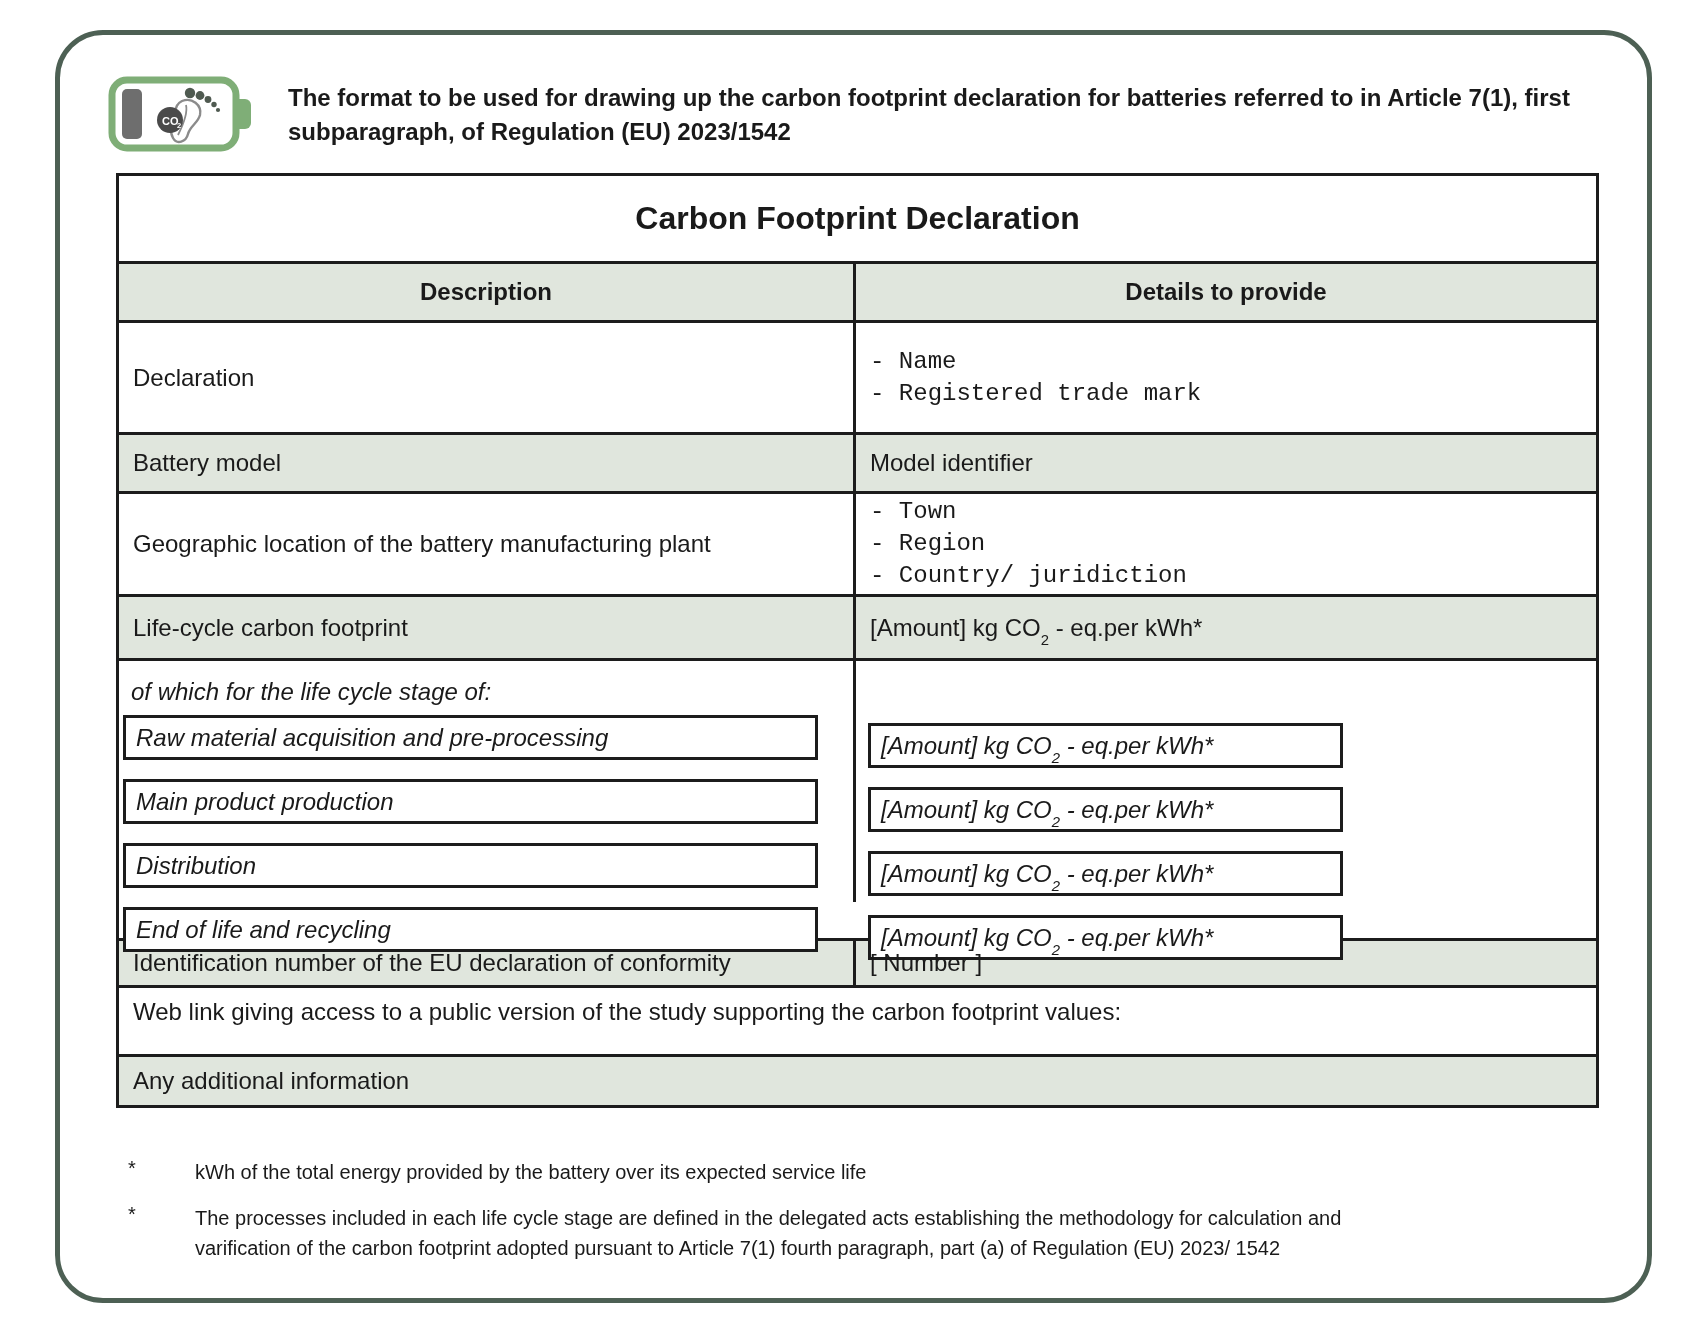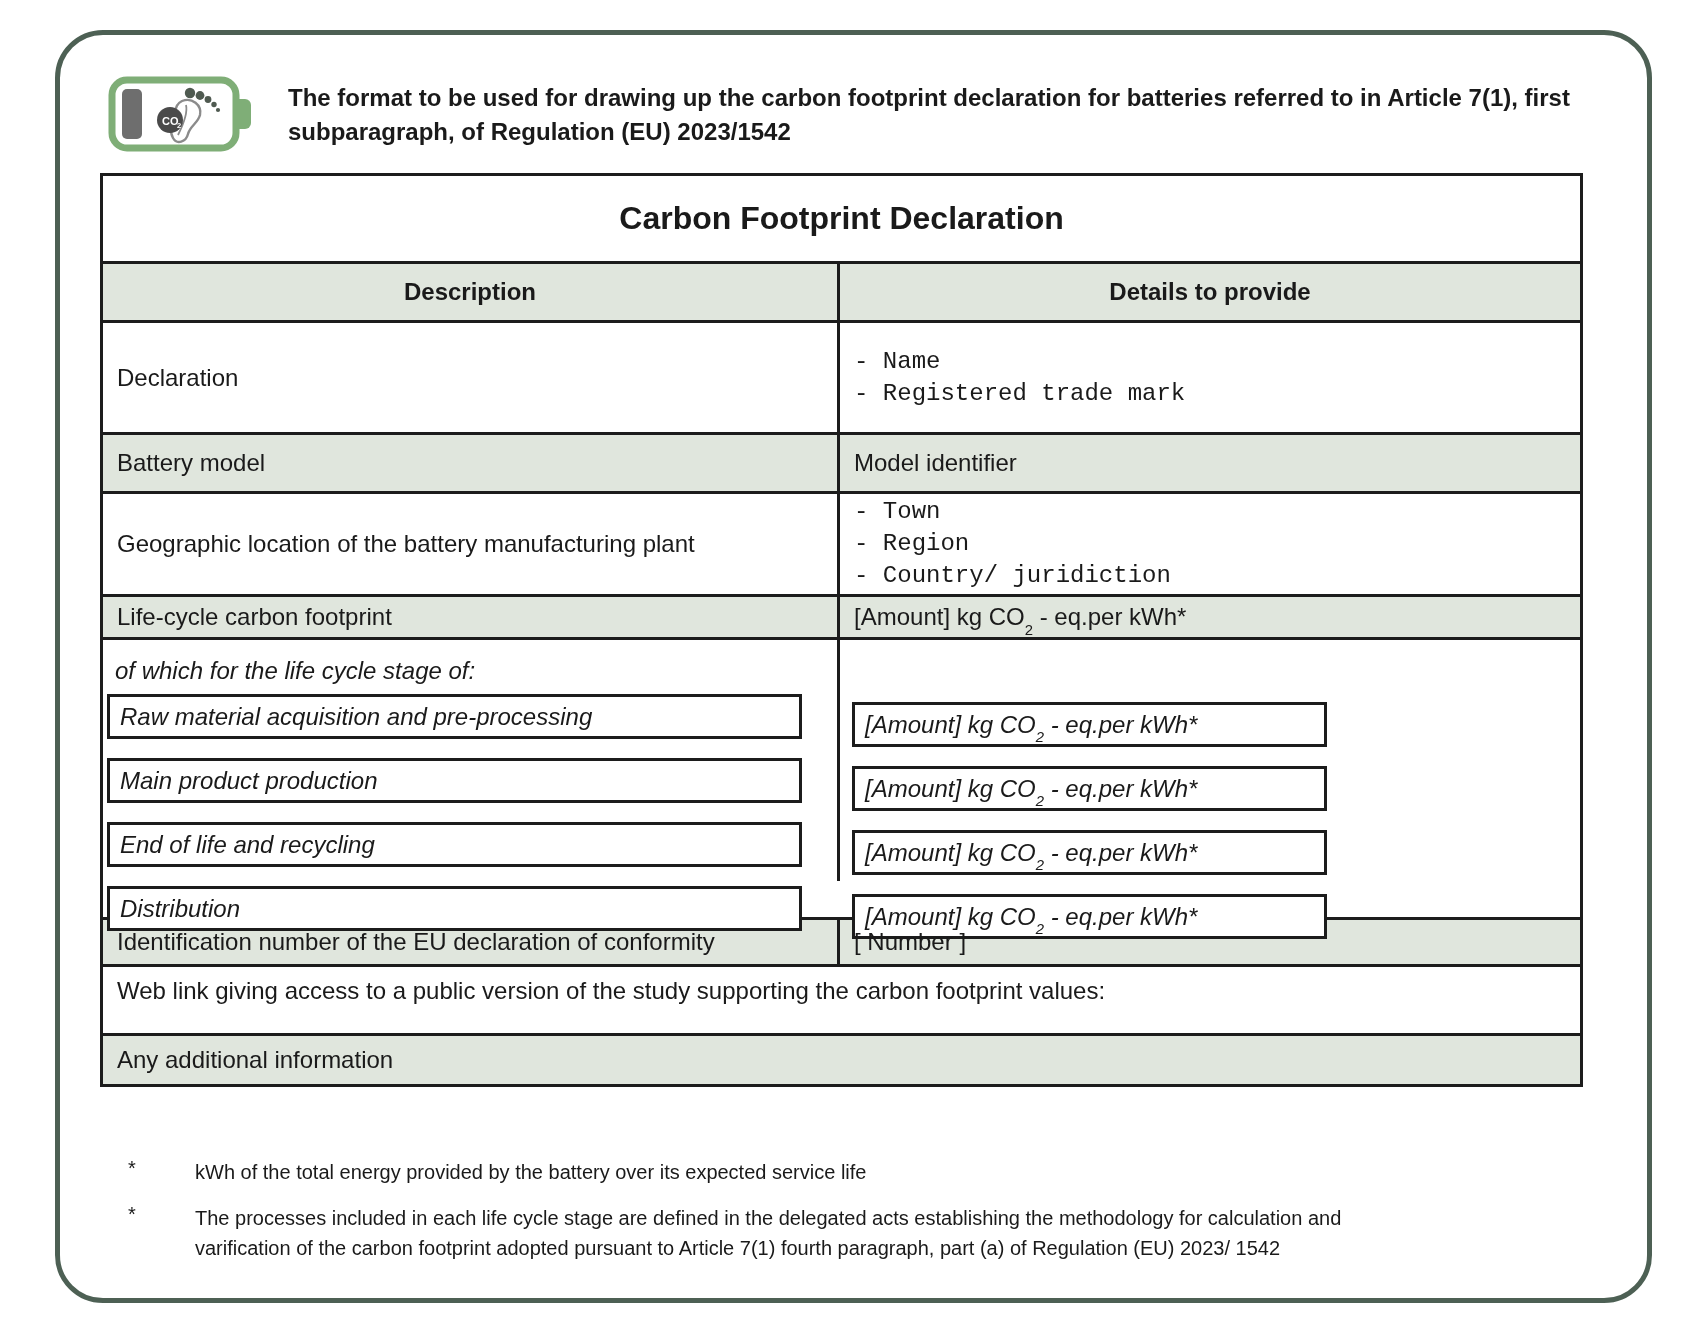--- a/index.html
+++ b/index.html
@@ -7,35 +7,35 @@
               font-family: "Liberation Sans", sans-serif; color: #1a1a1a; }
   .card {
     position: absolute; left: 55px; top: 30px; width: 1597px; height: 1273px;
     background: #ffffff; border: 5px solid #4d6054; border-radius: 48px;
   }
   
   .brand { position: absolute; left: 48px; top: 38px; display: flex; align-items: flex-start; }
   .brand-icon { width: 152px; height: 82px; flex: 0 0 auto; }
   .brand-text { margin-left: 28px; margin-top: 8px; font-weight: bold; font-size: 24px; line-height: 1.42; }
   
-  .tbl { position: absolute; left: 40px; top: 138px; width: 1483px;
+  .tbl { position: absolute; left: 56px; top: 138px; width: 1483px;
          border: 3px solid #1c1c1c; background: #ffffff; font-size: 24px; }
   .trow { display: flex; border-top: 3px solid #1c1c1c; }
   .trow:first-child { border-top: none; }
   .shaded { background: #e0e6dd; }
   .c-left  { width: 49.9%; border-right: 3px solid #1c1c1c; display: flex; align-items: center; padding-left: 14px; }
   .c-right { flex: 1; display: flex; align-items: center; padding-left: 14px; }
   .title-row   { height: 85px; align-items: center; justify-content: center;
                  font-weight: bold; font-size: 32px; }
   .colhead-row { height: 59px; font-weight: bold; }
   .colhead-row .c-left, .colhead-row .c-right { justify-content: center; padding-left: 0; }
   .r-manufacturer { height: 112px; }
   .r-battery      { height: 59px; }
   .r-geo          { height: 103px; }
-  .r-lct          { height: 43px; }
+  .r-lct          { height: 64px; }
   .r-stages       { height: 244px; font-style: italic; }
   .r-ident        { height: 47px; margin-top: 36px; }
   .r-web          { height: 69px; }
   .r-add          { height: 51px; }
   .dashlist { display: flex; flex-direction: column; justify-content: flex-start; line-height: 1.32; font-family: Liberation Mono, monospace; }
   
   .lcl { width: 49.9%; border-right: 3px solid #1c1c1c; padding: 16px 0 0 4px; }
   .lcr { flex: 1; padding: 54px 0 0 12px; }
   .lcl-label { padding-left: 8px; line-height: 30px; }
   .stack { display: flex; flex-direction: column; gap: 19px; margin-top: 8px; }
@@ -124,22 +124,22 @@
         <span><span>[Amount] kg CO</span><sub class="s2">2</sub><span> - eq.per kWh*</span></span>
       </div>
     </div>
 
     <div class="trow r-stages">
       <div class="lcl">
         <div class="lcl-label">of which for the life cycle stage of:</div>
         <div class="stack stack-left">
           <div class="stage-box">Raw material acquisition and pre-processing</div>
           <div class="stage-box">Main product production</div>
+          <div class="stage-box">Distribution</div>
           <div class="stage-box">End of life and recycling</div>
-          <div class="stage-box">Distribution</div>
         </div>
       </div>
       <div class="lcr">
         <div class="stack stack-right">
           <div class="stage-box">
             <span><span>[Amount] kg CO</span><sub class="s2">2</sub><span> - eq.per kWh*</span></span>
           </div>
           <div class="stage-box">
             <span><span>[Amount] kg CO</span><sub class="s2">2</sub><span> - eq.per kWh*</span></span>
           </div>

